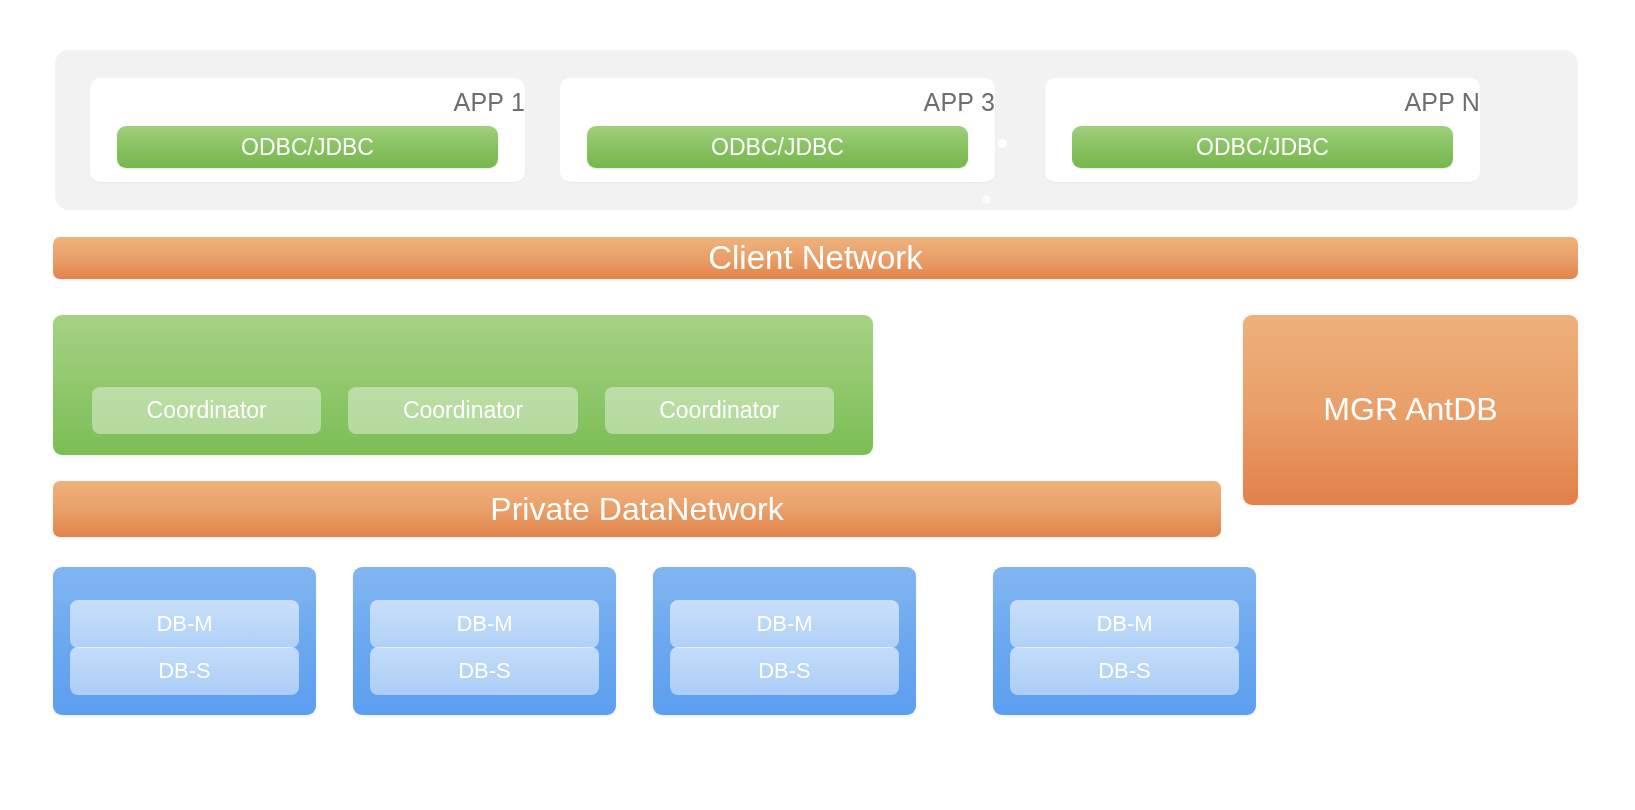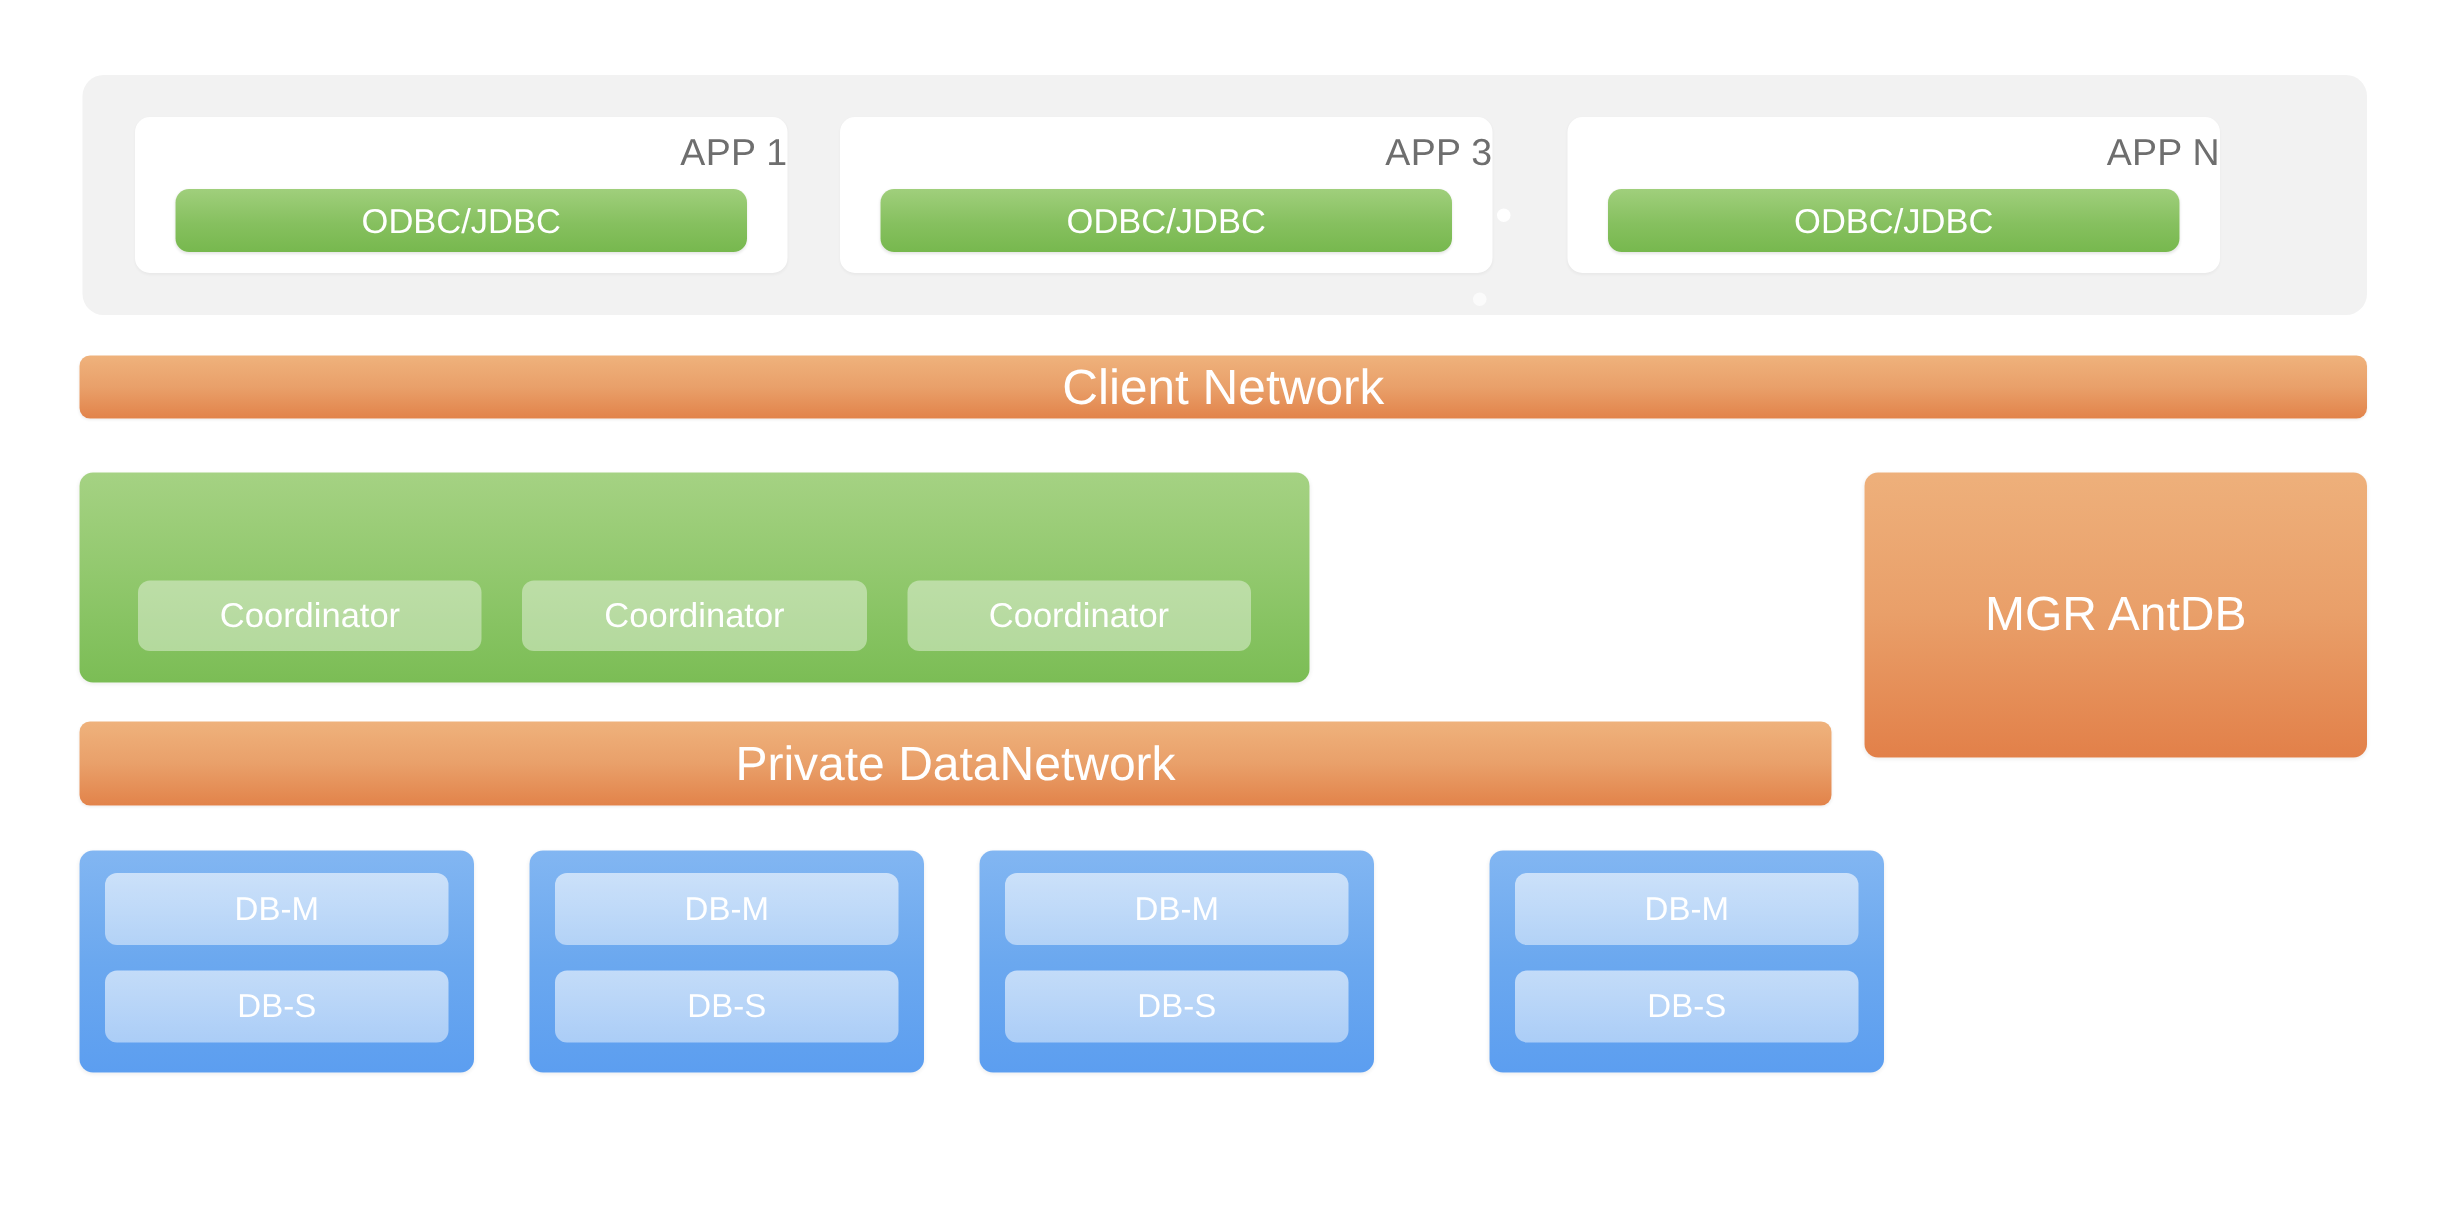--- a/index.html
+++ b/index.html
@@ -212,21 +212,21 @@
     right: 17px;
     height: 48px;
     border-radius: 8px;
     background: linear-gradient(180deg, rgba(255,255,255,0.60) 0%, rgba(255,255,255,0.47) 100%);
     color: #ffffff;
     font-size: 22px;
     display: flex;
     align-items: center;
     justify-content: center;
   }
-  .db-pill.m { top: 15px; }
+  .db-pill.m { top: 33px; }
   .db-pill.s { top: 80px; }
 </style>
 </head>
 <body>
 
 <div id="stage">
 
   <div class="app-band">
 
     <div class="app-card c1">

